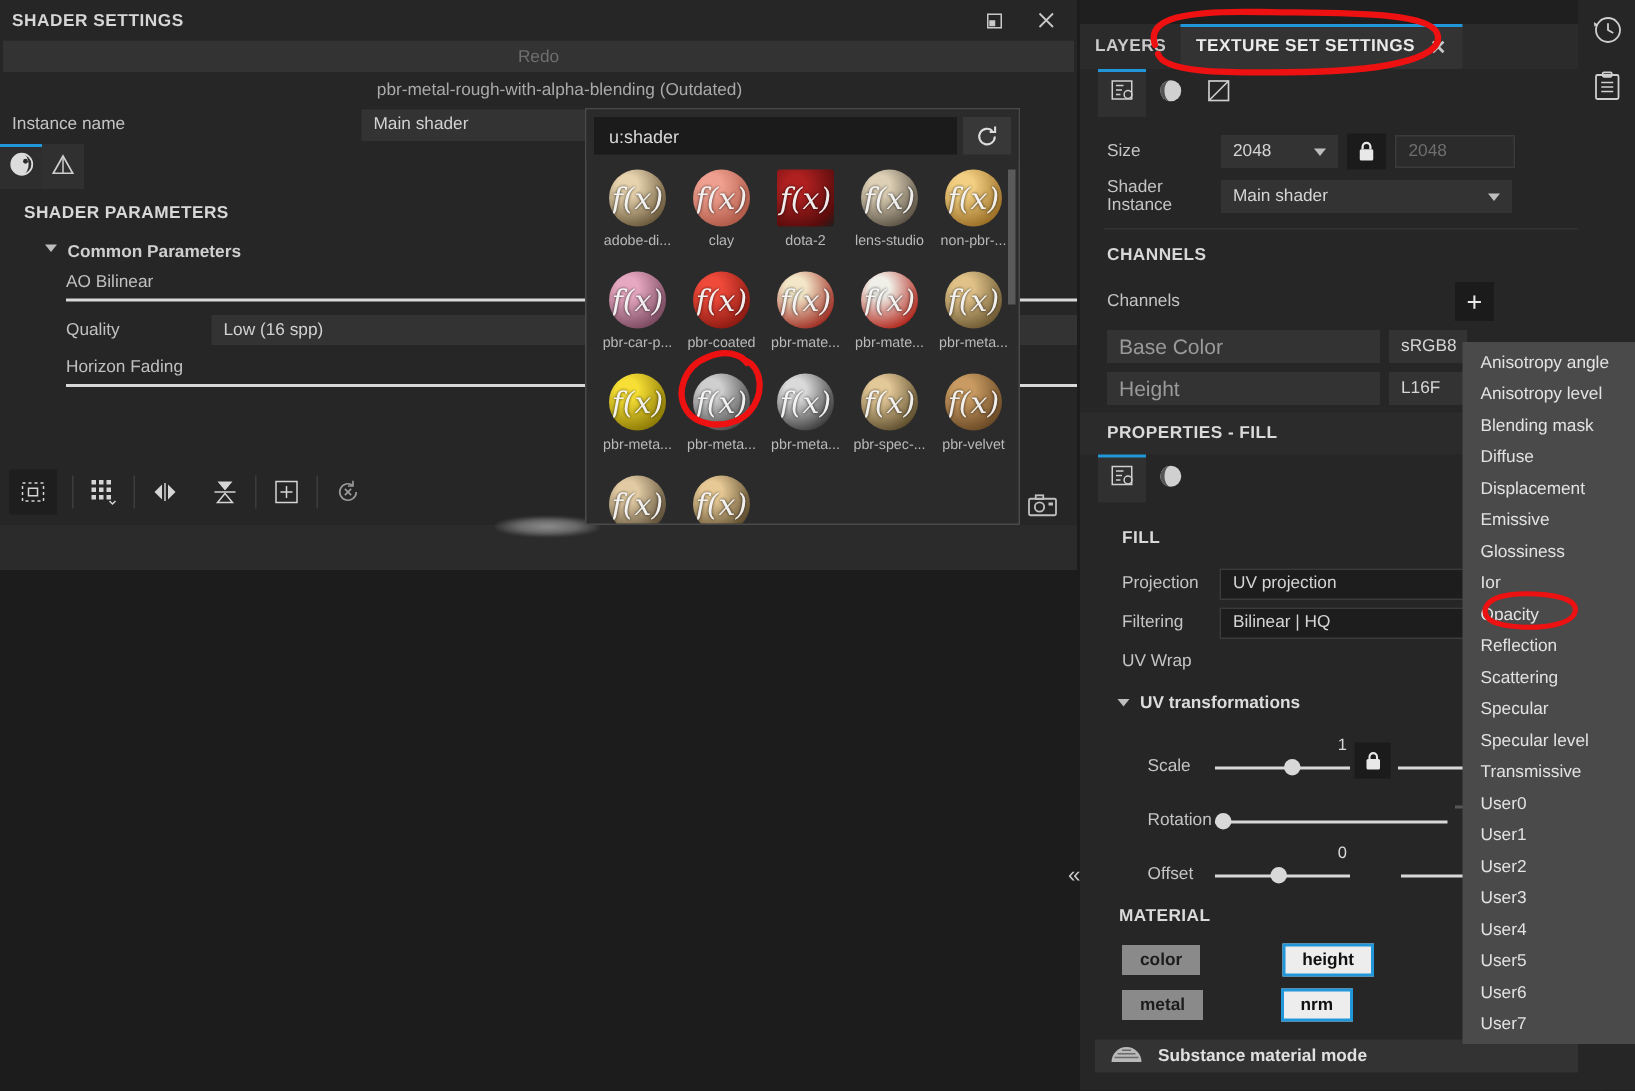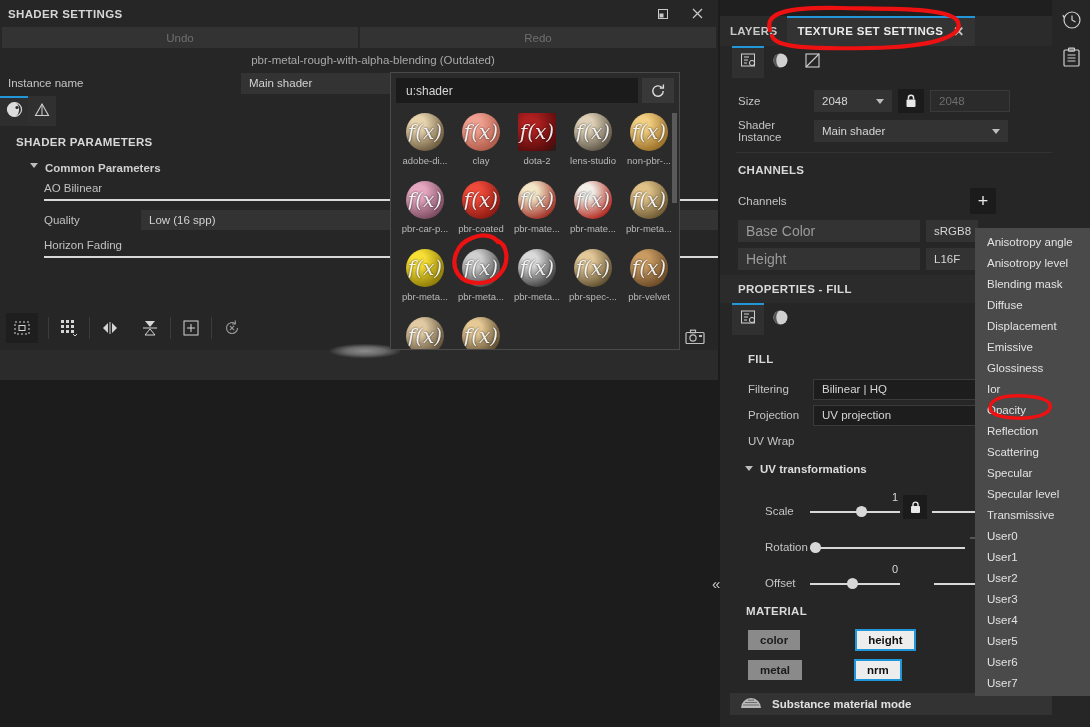--- a/index.html
+++ b/index.html
@@ -317,21 +317,20 @@
         </div>
         <div class="sw-winbtn">
           <svg width="13" height="13" viewBox="0 0 13 13">
               <path d="M2 2 L11 11 M11 2 L2 11" stroke="#c9c9c9" stroke-width="1.2" fill="none"></path>
             </svg>
         </div>
       </div>
     </div>
 
     <div class="sw-undoredo">
-      <div class="sw-btn">Undo</div>
       <div class="sw-btn">Redo</div>
     </div>
 
     <div class="sw-shadername">pbr-metal-rough-with-alpha-blending (Outdated)</div>
 
     <div class="sw-inst-row">
       <div class="sw-inst-label">Instance name</div>
       <div class="sw-inst-field">Main shader</div>
     </div>
 
@@ -671,26 +670,26 @@
             <path d="M8.5 1.5 a7 7 0 0 0 0 14 a4.2 7 0 0 1 0 -14" fill="#555"></path>
           </svg>
         </span>
       </div>
     </div>
 
     <div style="height:18px"></div>
     <div class="grp-title" style="padding-left:28px;margin:0 0 12px 0">FILL</div>
 
     <div class="fill-row">
+      <div class="fill-label">Projection</div>
+      <div class="fill-field">UV projection</div>
+    </div>
+    <div class="fill-row">
       <div class="fill-label">Filtering</div>
       <div class="fill-field">Bilinear | HQ</div>
-    </div>
-    <div class="fill-row">
-      <div class="fill-label">Projection</div>
-      <div class="fill-field">UV projection</div>
     </div>
     <div class="fill-row">
       <div class="fill-label">UV Wrap</div>
     </div>
 
     <div class="uvt-head">
       <span class="chev"></span>
       <span>UV transformations</span>
     </div>
 

